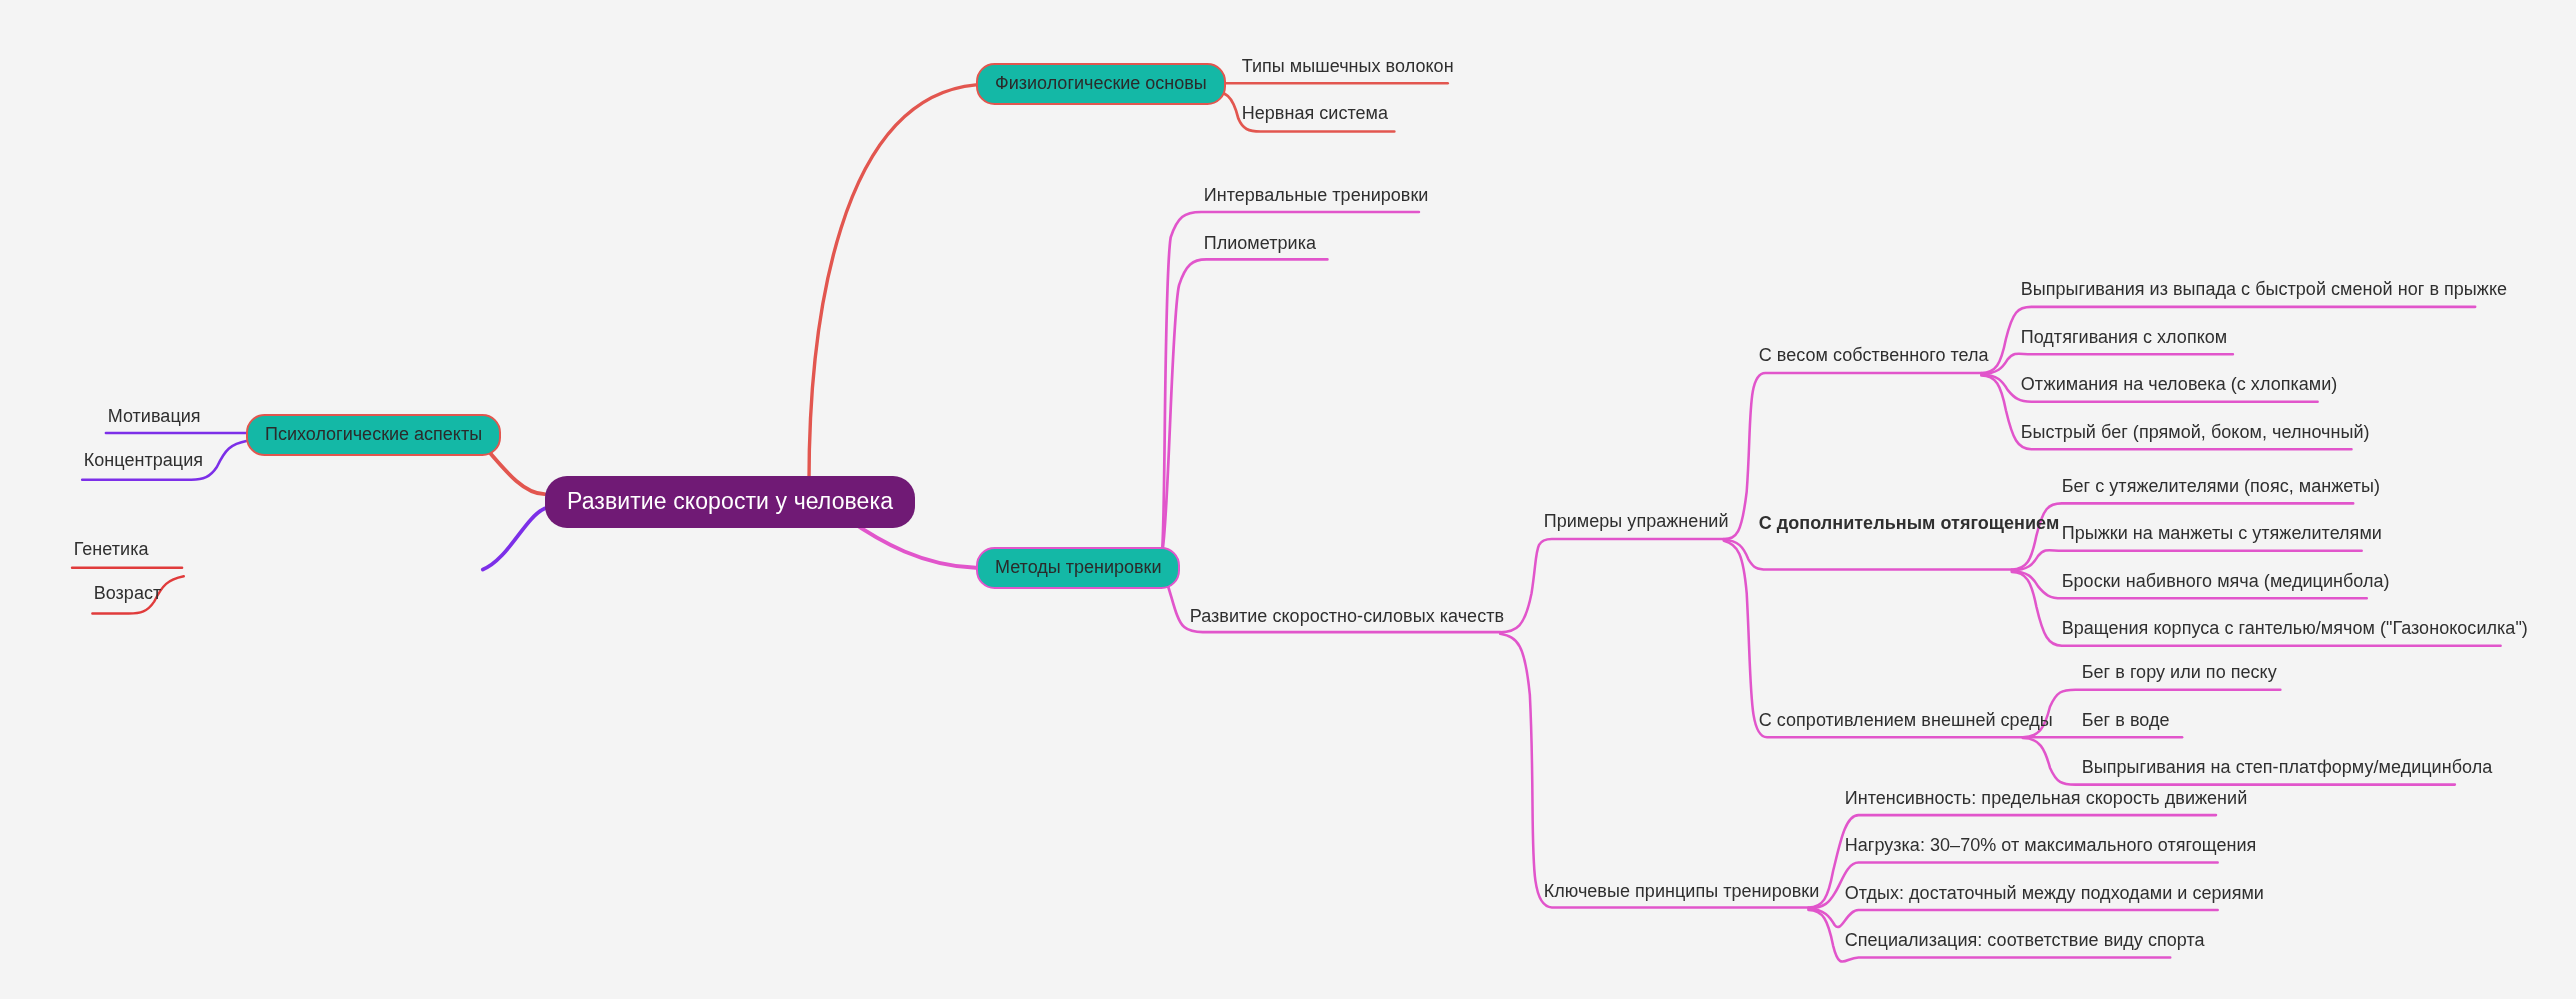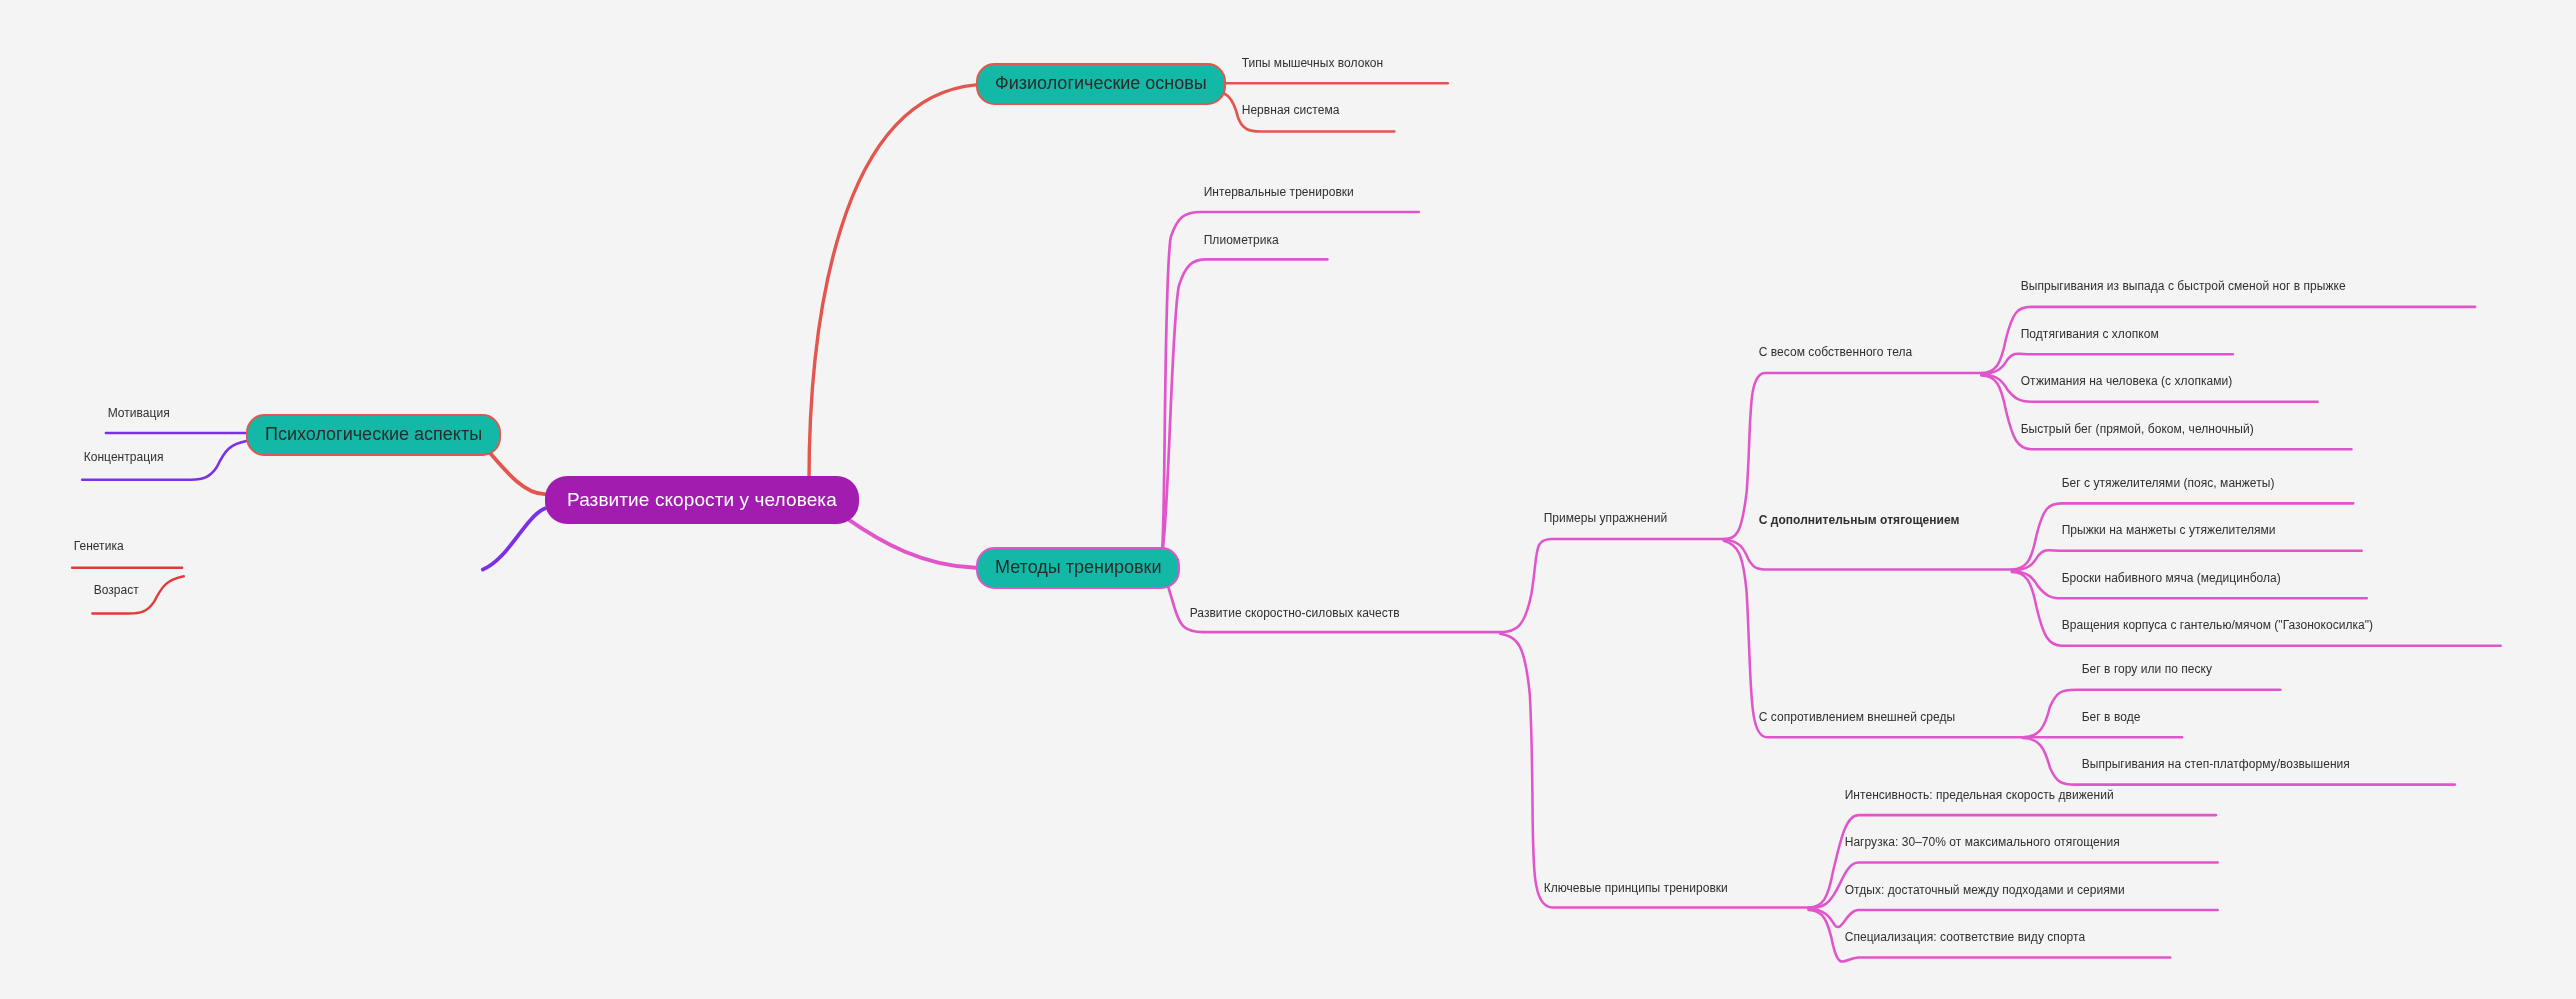--- a/index.html
+++ b/index.html
@@ -25,42 +25,42 @@
     pointer-events: none;
   }
   .node {
     position: absolute;
     box-sizing: border-box;
     white-space: nowrap;
     line-height: 1;
   }
   
   .root-node {
-    background: #a21caf;
+    background: #701a75;
     color: #ffffff;
     border-radius: 22px;
-    font-size: 19px;
+    font-size: 23px;
     padding: 13.6px 22px 15.2px 22px;
     letter-spacing: 0.1px;
   }
   
   .boxed {
     background: #14b8a6;
     border-radius: 18.6px;
     font-size: 18px;
     color: #2b2b2b;
     padding: 9.3px 17px 11px 17px;
     border: 2.5px solid #e0554f;
   }
   .boxed.red    { border-color: #e2564f; }
   .boxed.purple { border-color: #7c2fe8; }
   .boxed.pink   { border-color: #e155cb; }
   
   .leaf {
-    font-size: 12px;
+    font-size: 18px;
     color: #2f2f2f;
     padding: 0 1.7px 6px 1.7px;
     letter-spacing: 0.04px;
   }
 </style>
 </head>
 <body style="background: rgb(244, 244, 244);">
 
 <div id="stage" style="background: rgb(244, 244, 244);">
 
@@ -145,21 +145,21 @@
 
   <div class="node leaf" style="left:1757px; top:514px;font-weight:bold;">С дополнительным отягощением</div>
   <div class="node leaf" style="left:2060px; top:477px;">Бег с утяжелителями (пояс, манжеты)</div>
   <div class="node leaf" style="left:2060px; top:524px;">Прыжки на манжеты с утяжелителями</div>
   <div class="node leaf" style="left:2060px; top:572px;">Броски набивного мяча (медицинбола)</div>
   <div class="node leaf" style="left:2060px; top:619px;">Вращения корпуса с гантелью/мячом ("Газонокосилка")</div>
 
   <div class="node leaf" style="left:1757px; top:711px;">С сопротивлением внешней среды</div>
   <div class="node leaf" style="left:2080px; top:663px;">Бег в гору или по песку</div>
   <div class="node leaf" style="left:2080px; top:711px;">Бег в воде</div>
-  <div class="node leaf" style="left:2080px; top:758px;">Выпрыгивания на степ-платформу/возвышения</div>
+  <div class="node leaf" style="left:2080px; top:758px;">Выпрыгивания на степ-платформу/медицинбола</div>
 
   <div class="node leaf" style="left:1542px; top:882px;">Ключевые принципы тренировки</div>
   <div class="node leaf" style="left:1843px; top:789px;">Интенсивность: предельная скорость движений</div>
   <div class="node leaf" style="left:1843px; top:836px;">Нагрузка: 30–70% от максимального отягощения</div>
   <div class="node leaf" style="left:1843px; top:884px;">Отдых: достаточный между подходами и сериями</div>
   <div class="node leaf" style="left:1843px; top:931px;">Специализация: соответствие виду спорта</div>
 
 </div>
 
 

